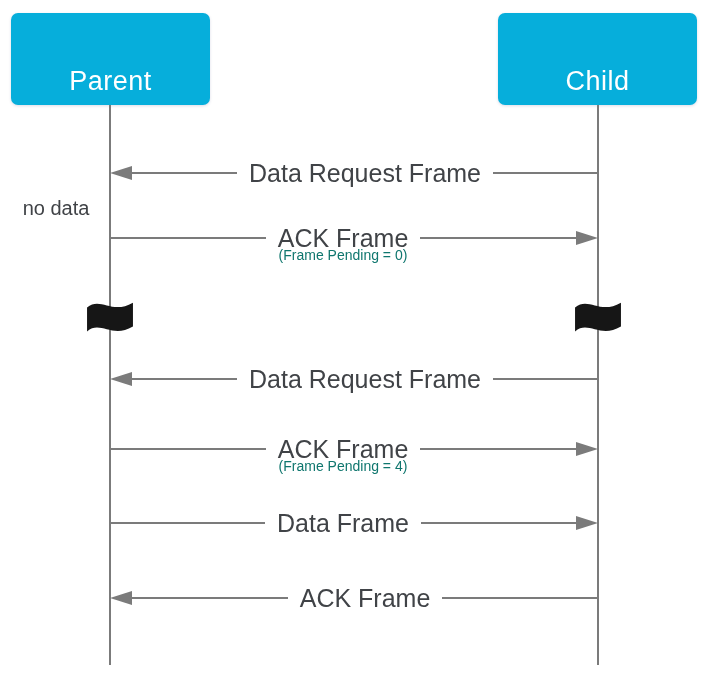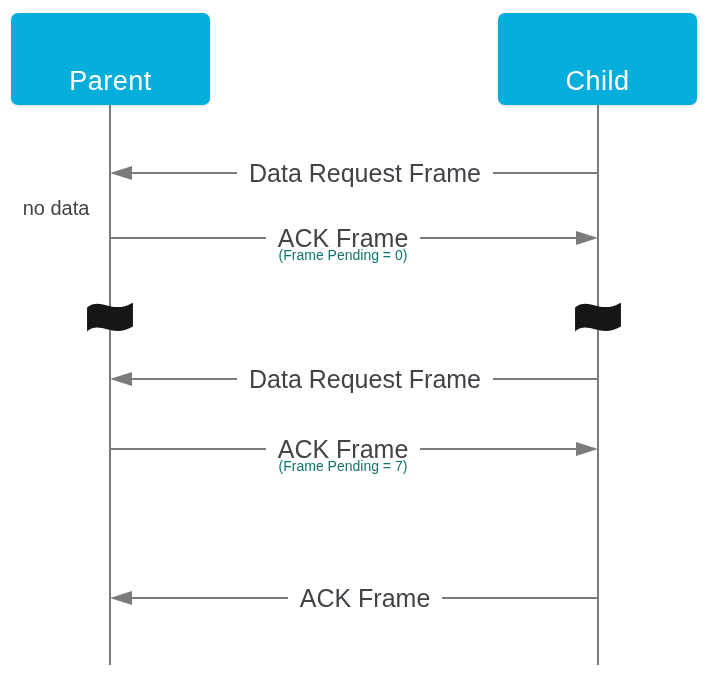--- a/index.html
+++ b/index.html
@@ -122,26 +122,34 @@
       <span>Data Request Frame</span>
     </div>
     <div class="seg"></div>
   </div>
 
 
   <div class="msg" style="top:434px">
     <div class="seg"></div>
     <div class="lbl">
       <span>ACK Frame</span>
-      <span class="sub">(Frame Pending = 7)</span>
+      <span class="sub">(Frame Pending = 4)</span>
     </div>
     <div class="seg"></div>
     <div class="ah right"></div>
   </div>
 
+  <div class="msg" style="top:508px">
+    <div class="seg"></div>
+    <div class="lbl">
+      <span>Data Frame</span>
+    </div>
+    <div class="seg"></div>
+    <div class="ah right"></div>
+  </div>
 
   <div class="msg" style="top:583px">
     <div class="ah left"></div>
     <div class="seg"></div>
     <div class="lbl">
       <span>ACK Frame</span>
     </div>
     <div class="seg"></div>
   </div>
 

